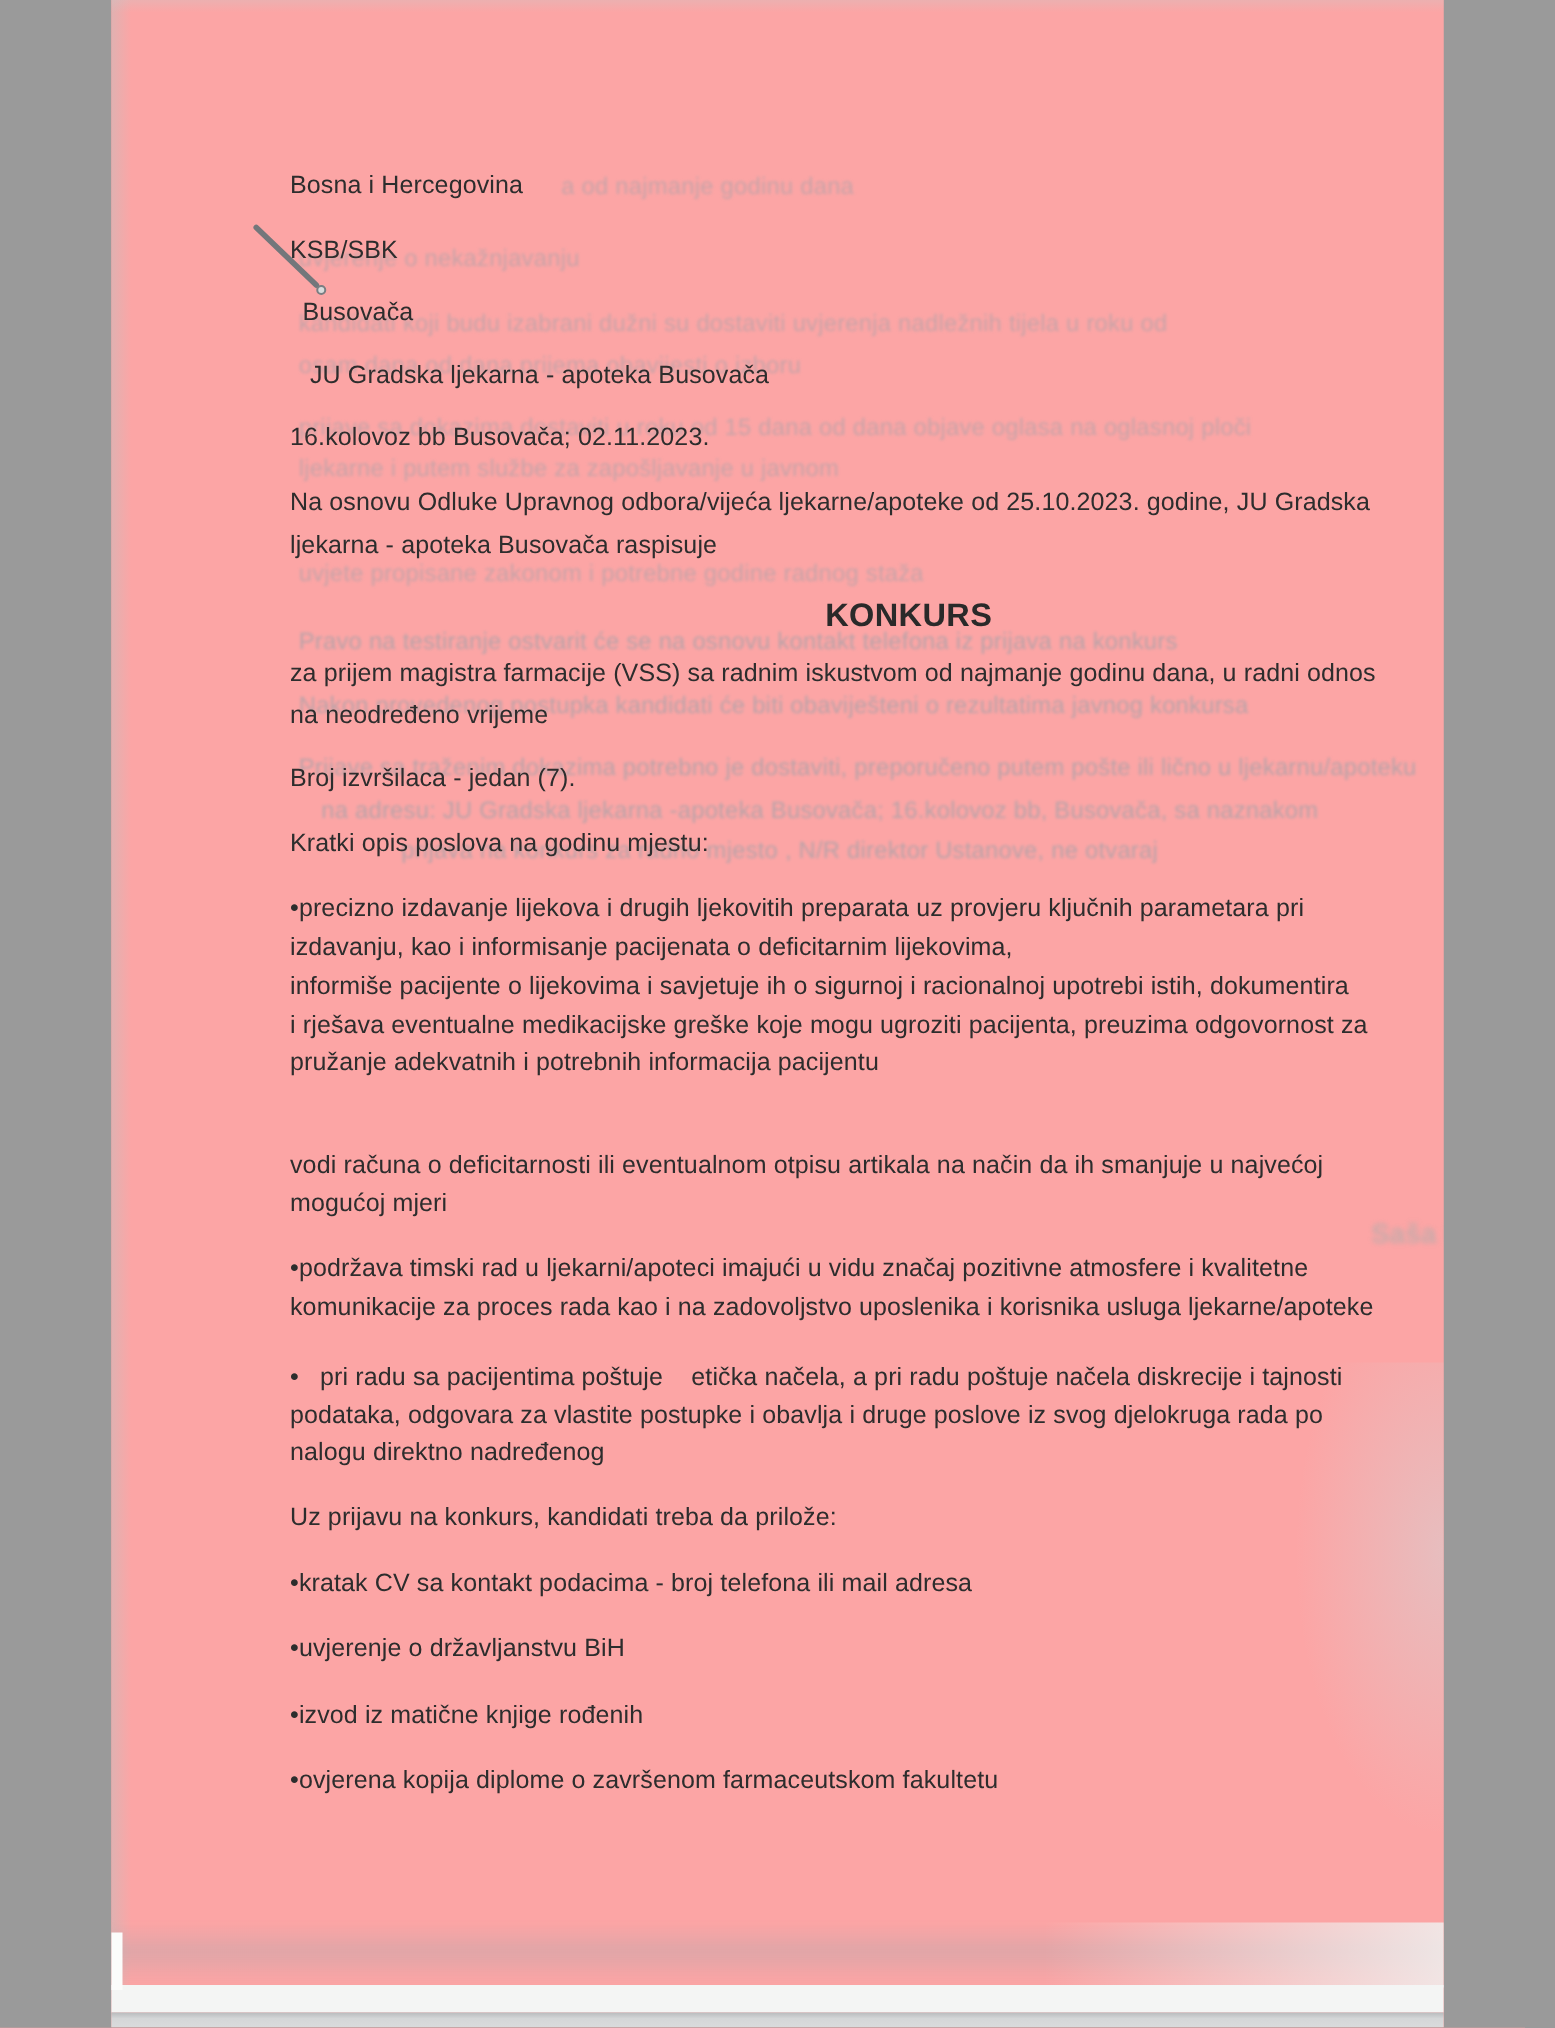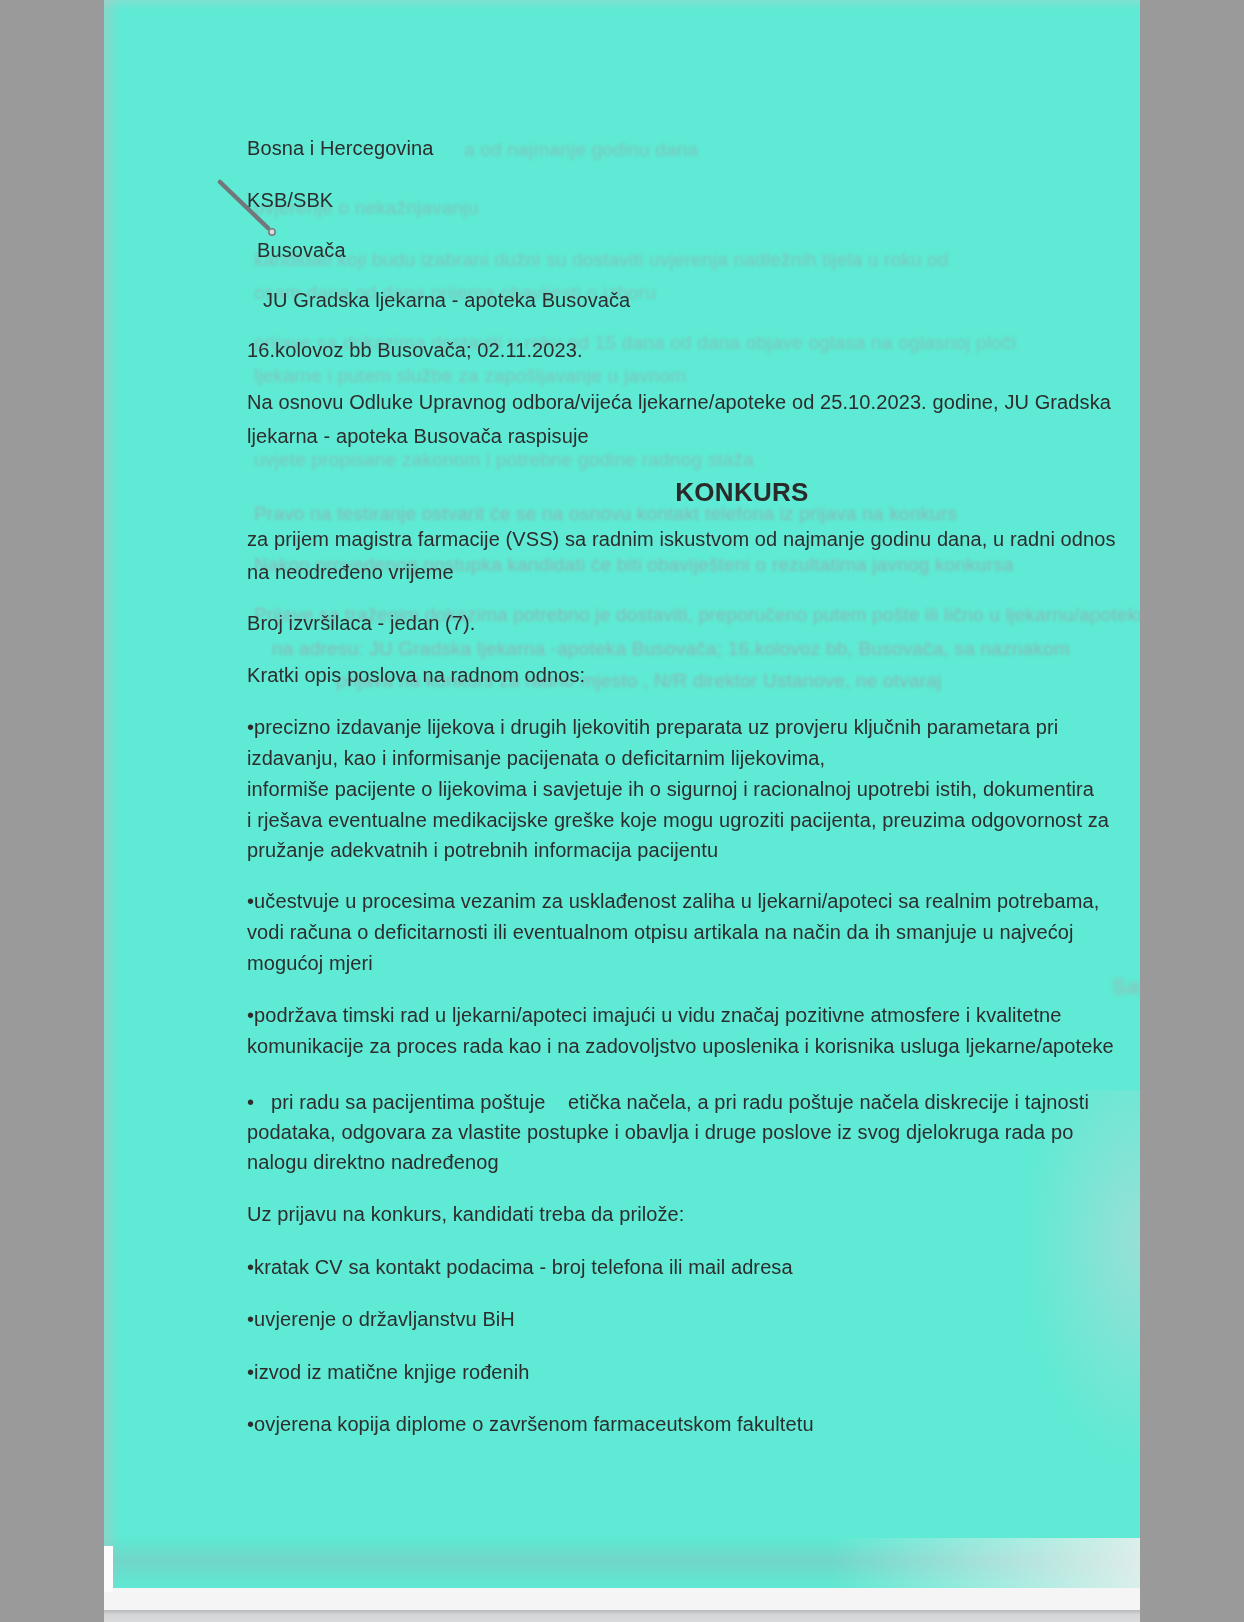--- a/index.html
+++ b/index.html
@@ -1,23 +1,24 @@
 <!DOCTYPE html>
 <html><head>
 <meta charset="utf-8">
 <style>
   html,body{margin:0;padding:0;background:#9a9a9a;}
   .page{
     position:relative;
     width:1036px;height:1622px;
     margin:0 auto;
-    background:#5eead4;
+    background:#fca5a5;
     font-family:"Liberation Sans",sans-serif;
     color:#2d2d2d;
     overflow:hidden;
+    padding-left:30px;
   }
   
   .edge-left{position:absolute;left:0;top:0;width:16px;height:100%;
     background:linear-gradient(to right,rgba(190,192,192,.45),rgba(190,192,192,0));}
   .edge-top{position:absolute;left:0;top:0;width:100%;height:10px;
     background:linear-gradient(to bottom,rgba(200,202,202,.30),rgba(200,202,202,0));}
   .crease-right{position:absolute;right:0;top:1090px;width:120px;height:380px;
     background:radial-gradient(ellipse at 100% 40%,rgba(210,214,216,.5),rgba(210,214,216,0) 70%);}
   .bottom-band{position:absolute;left:0;top:1538px;width:100%;height:52px;
     background:linear-gradient(to bottom,rgba(160,168,176,0),rgba(160,168,176,.30) 45%,rgba(160,168,176,.08) 80%,rgba(160,168,176,0));
@@ -104,29 +105,28 @@
   <div class="line" style="left:143px;top:392px;">Na osnovu Odluke Upravnog odbora/vijeća ljekarne/apoteke od 25.10.2023. godine, JU Gradska</div>
   <div class="line" style="left:143px;top:426px;">ljekarna - apoteka Busovača raspisuje</div>
 
   <div class="title-line" style="top:477px;">KONKURS</div>
 
   <div class="line" style="left:143px;top:529px;">za prijem magistra farmacije (VSS) sa radnim iskustvom od najmanje godinu dana, u radni odnos</div>
   <div class="line" style="left:143px;top:562px;">na neodređeno vrijeme</div>
 
   <div class="line" style="left:143px;top:613px;">Broj izvršilaca - jedan (7).</div>
 
-  <div class="line" style="left:143px;top:665px;">Kratki opis poslova na radnom odnos:</div>
+  <div class="line" style="left:143px;top:665px;">Kratki opis poslova na godinu mjestu:</div>
 
   <div class="line" style="left:143px;top:717px;">•precizno izdavanje lijekova i drugih ljekovitih preparata uz provjeru ključnih parametara pri</div>
   <div class="line" style="left:143px;top:748px;">izdavanju, kao i informisanje pacijenata o deficitarnim lijekovima,</div>
   <div class="line" style="left:143px;top:779px;">informiše pacijente o lijekovima i savjetuje ih o sigurnoj i racionalnoj upotrebi istih, dokumentira</div>
   <div class="line" style="left:143px;top:810px;">i rješava eventualne medikacijske greške koje mogu ugroziti pacijenta, preuzima odgovornost za</div>
   <div class="line" style="left:143px;top:840px;">pružanje adekvatnih i potrebnih informacija pacijentu</div>
 
-  <div class="line" style="left:143px;top:891px;">•učestvuje u procesima vezanim za usklađenost zaliha u ljekarni/apoteci sa realnim potrebama,</div>
   <div class="line" style="left:143px;top:922px;">vodi računa o deficitarnosti ili eventualnom otpisu artikala na način da ih smanjuje u najvećoj</div>
   <div class="line" style="left:143px;top:953px;">mogućoj mjeri</div>
 
   <div class="line" style="left:143px;top:1005px;">•podržava timski rad u ljekarni/apoteci imajući u vidu značaj pozitivne atmosfere i kvalitetne</div>
   <div class="line" style="left:143px;top:1036px;">komunikacije za proces rada kao i na zadovoljstvo uposlenika i korisnika usluga ljekarne/apoteke</div>
 
   <div class="line" style="left:143px;top:1092px;">•   pri radu sa pacijentima poštuje    etička načela, a pri radu poštuje načela diskrecije i tajnosti</div>
   <div class="line" style="left:143px;top:1122px;">podataka, odgovara za vlastite postupke i obavlja i druge poslove iz svog djelokruga rada po</div>
   <div class="line" style="left:143px;top:1152px;">nalogu direktno nadređenog</div>
 

